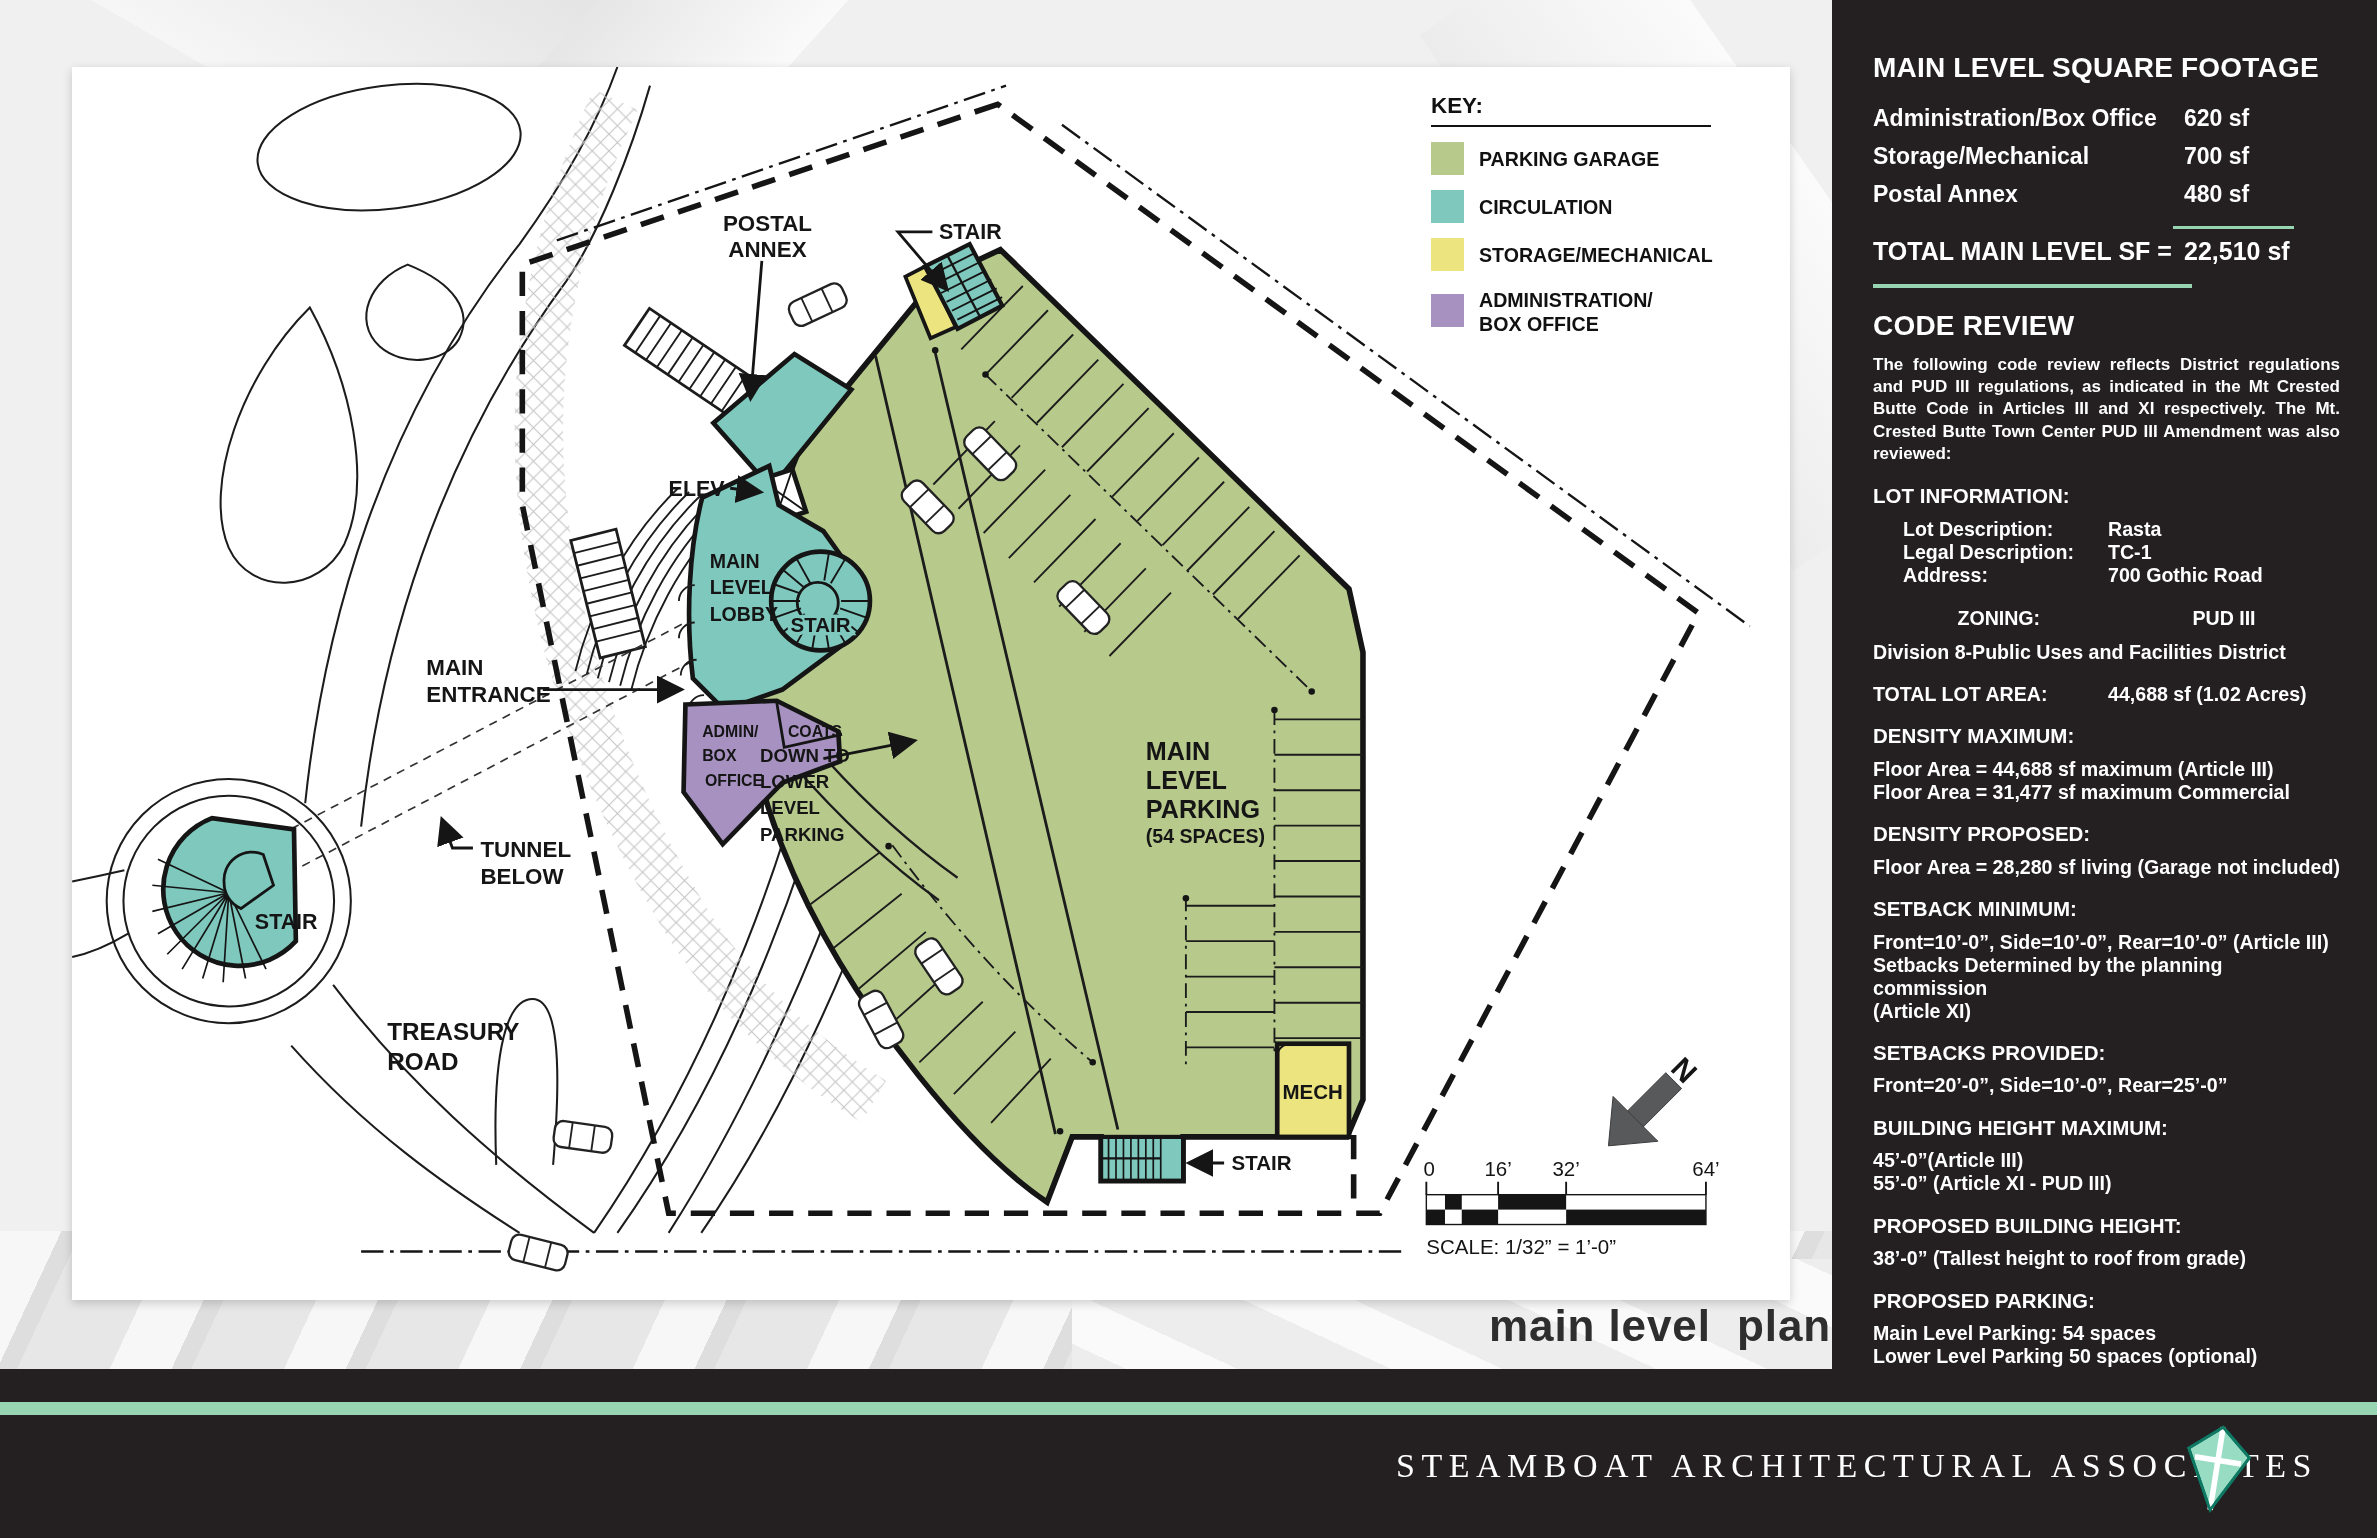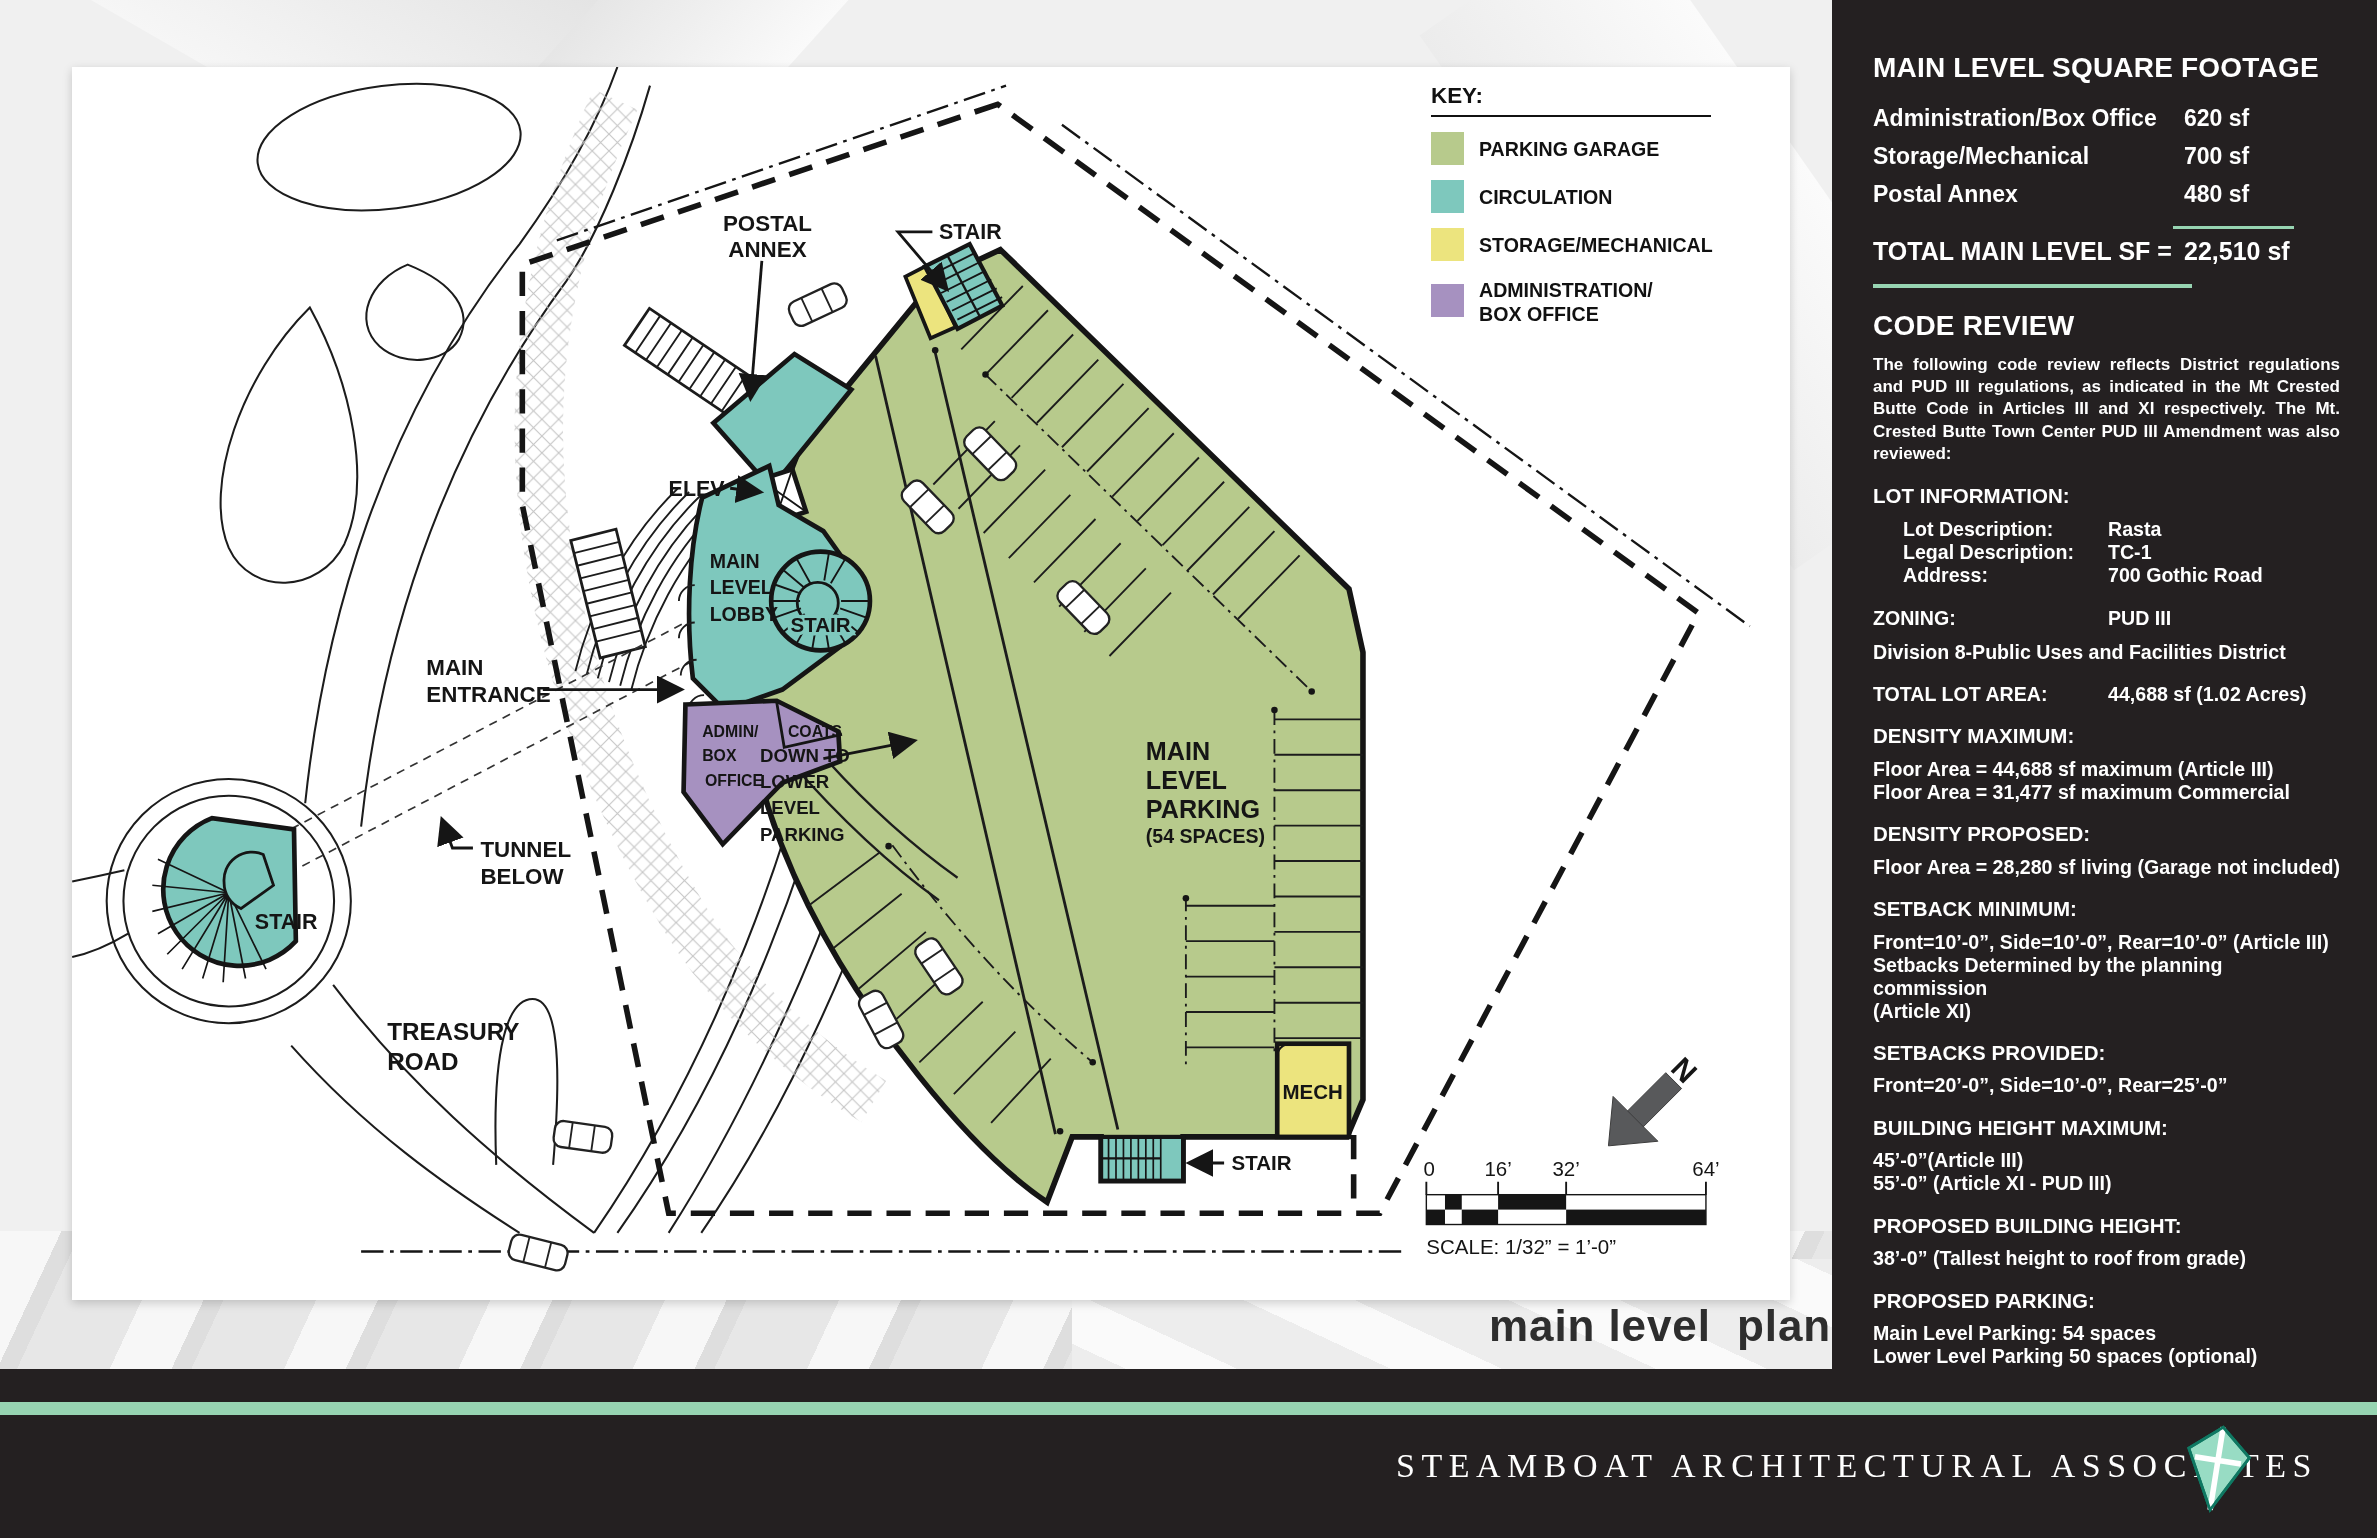--- a/index.html
+++ b/index.html
@@ -9,21 +9,21 @@
   .beam{position:absolute;pointer-events:none;}
   
   #sheet{position:absolute;left:72px;top:67px;width:1718px;height:1233px;background:#fff;
          box-shadow:0 2.8px 9.3px rgba(0,0,0,.18);}
   #plansvg{position:absolute;left:0;top:0;}
   .t{font-family:"Liberation Sans",sans-serif;font-weight:700;fill:#151515;}
   .t17{font-size:17px}.t20{font-size:20px}.t21{font-size:21px}
   .t22{font-size:22px}.t23{font-size:23px}.t24{font-size:24px}.t26{font-size:26px}.t27{font-size:27px}
   .halo{stroke:#7ec8bd;stroke-width:7;paint-order:stroke;}
   
-  #key{position:absolute;left:1359px;top:16px;width:308px;color:#111;}
+  #key{position:absolute;left:1359px;top:26px;width:308px;color:#111;}
   #key .ktitle{font-size:22.4px;font-weight:700;border-bottom:2.8px solid #111;width:280px;padding-bottom:5.6px;}
   .kitem{display:flex;align-items:center;margin-top:15px;}
   .swatch{width:33px;height:33px;flex:none;margin-right:15px;}
   .klabel{font-size:19.6px;font-weight:700;line-height:1.2;padding-top:3.7px;}
   
   #caption{position:absolute;left:1489px;top:1301px;font-size:44px;font-weight:700;
            color:#2e2e2e;white-space:pre;letter-spacing:0.9px;}
   
   #sidebar{position:absolute;left:1832px;top:0;width:545px;height:1538px;background:#242021;
            color:#fff;box-sizing:border-box;padding:52px 37px 0 41px;}
@@ -328,21 +328,21 @@
     </div>
     <div class="pair ind">
       <span class="pl">Legal Description:</span>
       <span>TC-1</span>
     </div>
     <div class="pair ind">
       <span class="pl">Address:</span>
       <span>700 Gothic Road</span>
     </div>
 
-    <div class="pair" style="margin-top:20.5px;">
+    <div class="pair" style="margin-top:20.5px;justify-content:center;">
       <span class="pl">ZONING:</span>
       <span>PUD III</span>
     </div>
     <div class="bline" style="margin-top:11.2px;">Division 8-Public Uses and Facilities District</div>
 
     <div class="pair" style="margin-top:18.6px;">
       <span class="pl">TOTAL LOT AREA:</span>
       <span>44,688 sf (1.02 Acres)</span>
     </div>
 

